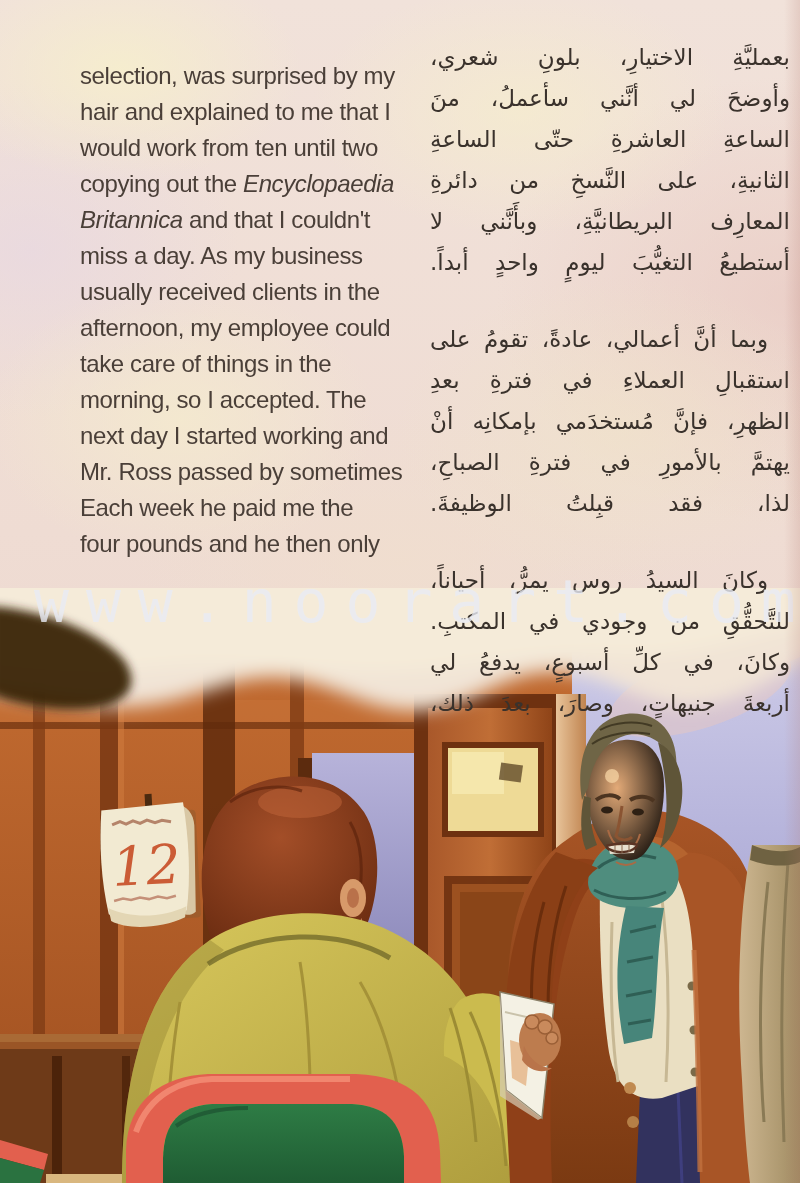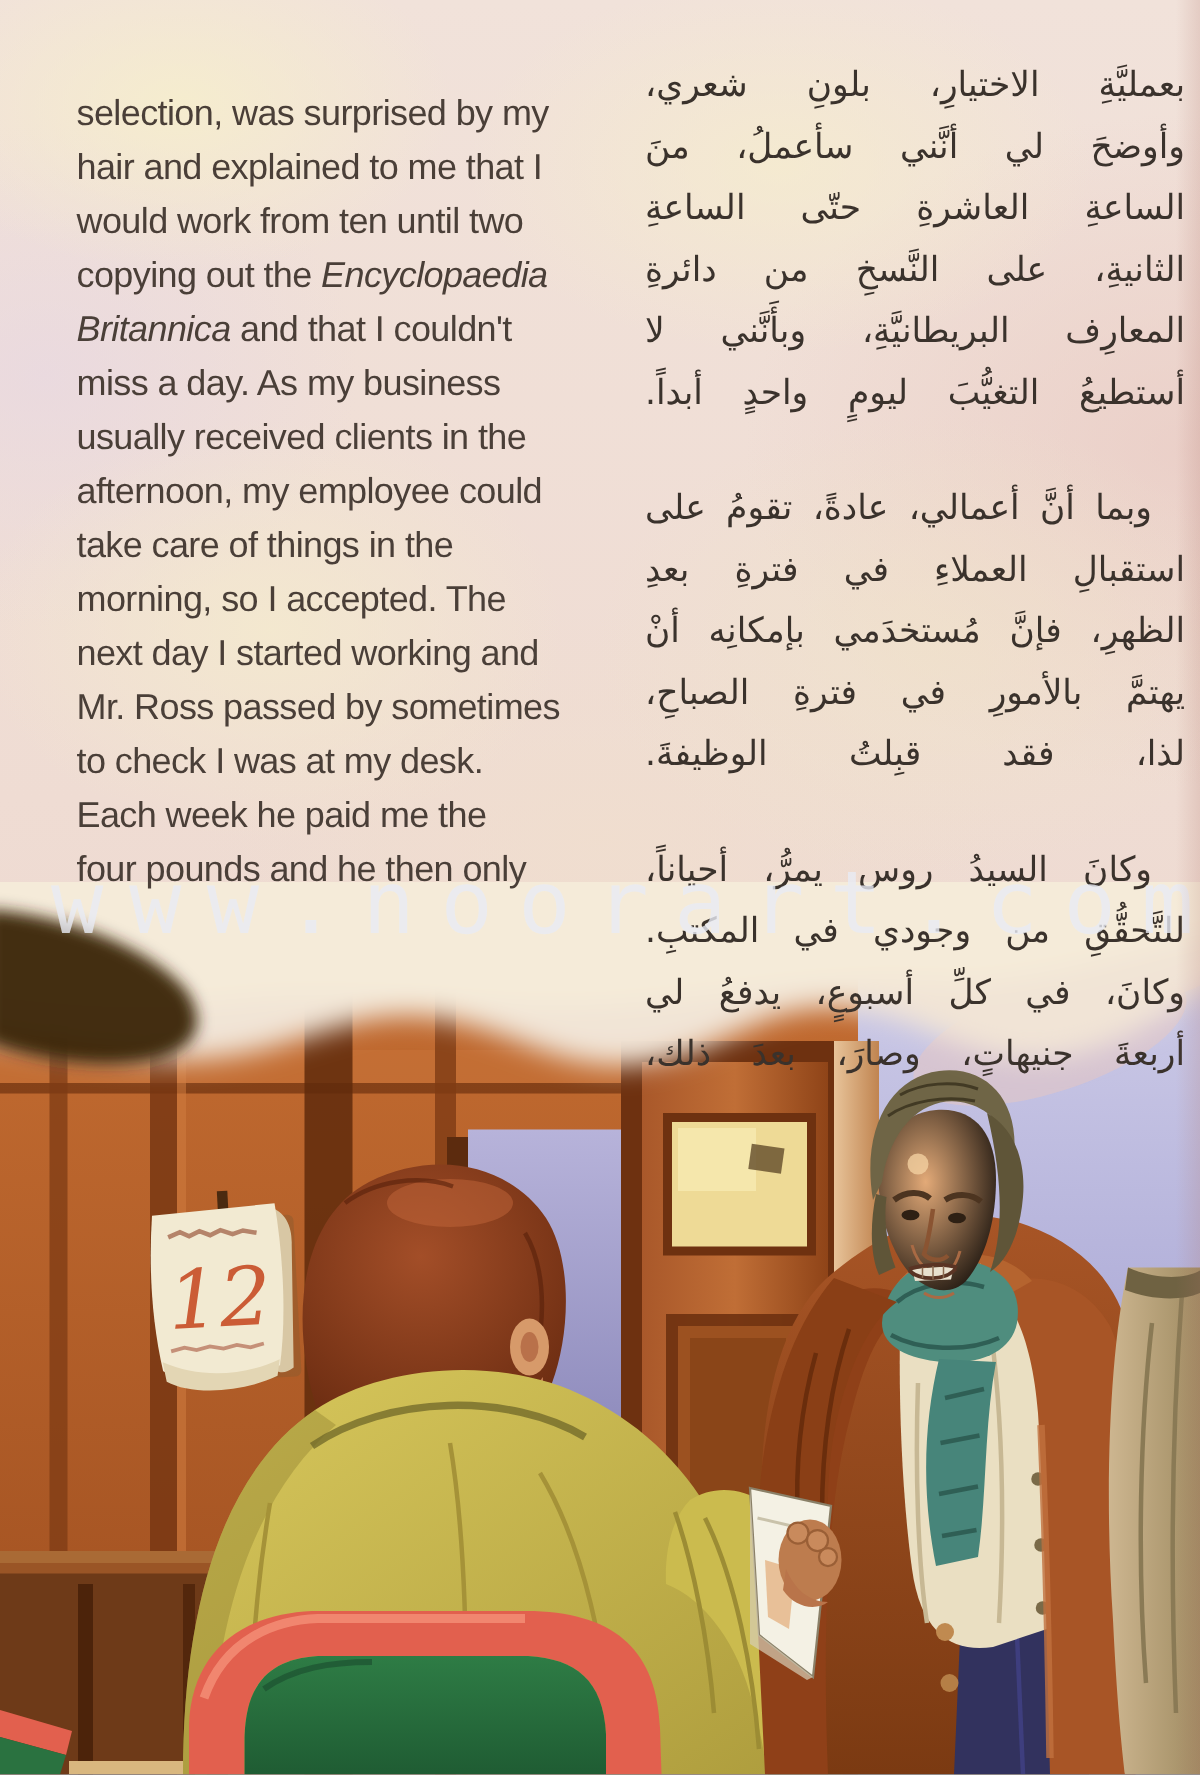--- a/index.html
+++ b/index.html
@@ -10,21 +10,21 @@
       radial-gradient(ellipse 260px 160px at 120px 70px,  rgba(246,238,205,.9), rgba(246,238,205,0) 70%),
       radial-gradient(ellipse 300px 180px at 520px 110px, rgba(246,238,205,.7), rgba(246,238,205,0) 70%),
       radial-gradient(ellipse 280px 200px at 180px 420px, rgba(244,234,206,.85), rgba(244,234,206,0) 70%),
       radial-gradient(ellipse 320px 220px at 620px 430px, rgba(240,228,200,.6), rgba(240,228,200,0) 70%),
       radial-gradient(ellipse 420px 320px at 790px 300px, rgba(233,203,196,.75), rgba(233,203,196,0) 70%),
       radial-gradient(ellipse 300px 240px at 30px 250px,  rgba(230,214,228,.6), rgba(230,214,228,0) 70%),
       radial-gradient(ellipse 360px 200px at 400px 560px, rgba(240,222,206,.8), rgba(240,222,206,0) 75%),
       linear-gradient(180deg,#f1e2da 0%,#efdcd3 45%,#ecd8cf 70%,#eedbd2 100%);
   }
   .col-en {
-    position:absolute; left:51px; top:62px; width:350px; z-index:2;
+    position:absolute; left:80px; top:62px; width:350px; z-index:2;
     color:#4a3f38;
   }
   .en-line {
     height:36px; font-size:24px; letter-spacing:-0.4px; white-space:nowrap;
   }
   .en-line em { font-style:italic; }
   .col-ar {
     position:absolute; right:10px; top:44px; width:360px; z-index:2;
     direction:rtl; color:#3a322c; font-family:"DejaVu Sans", sans-serif;
   }
@@ -55,21 +55,20 @@
       <div class="en-line"><span>would work from ten until two</span></div>
       <div class="en-line"><span>copying out the </span><em>Encyclopaedia</em></div>
       <div class="en-line"><em>Britannica</em><span> and that I couldn't</span></div>
       <div class="en-line"><span>miss a day. As my business</span></div>
       <div class="en-line"><span>usually received clients in the</span></div>
       <div class="en-line"><span>afternoon, my employee could</span></div>
       <div class="en-line"><span>take care of things in the</span></div>
       <div class="en-line"><span>morning, so I accepted. The</span></div>
       <div class="en-line"><span>next day I started working and</span></div>
       <div class="en-line"><span>Mr. Ross passed by sometimes</span></div>
-      <div class="en-line"><span>to check I was at my desk.</span></div>
       <div class="en-line"><span>Each week he paid me the</span></div>
       <div class="en-line"><span>four pounds and he then only</span></div>
     </div>
 
   <div class="col-ar">
       <div class="ar-line">بعمليَّةِ الاختيارِ، بلونِ شعري،</div>
       <div class="ar-line">وأوضحَ لي أنَّني سأعملُ، منَ</div>
       <div class="ar-line">الساعةِ العاشرةِ حتّى الساعةِ</div>
       <div class="ar-line">الثانيةِ، على النَّسخِ من دائرةِ</div>
       <div class="ar-line">المعارِف البريطانيَّةِ، وبأَنَّني لا</div>

